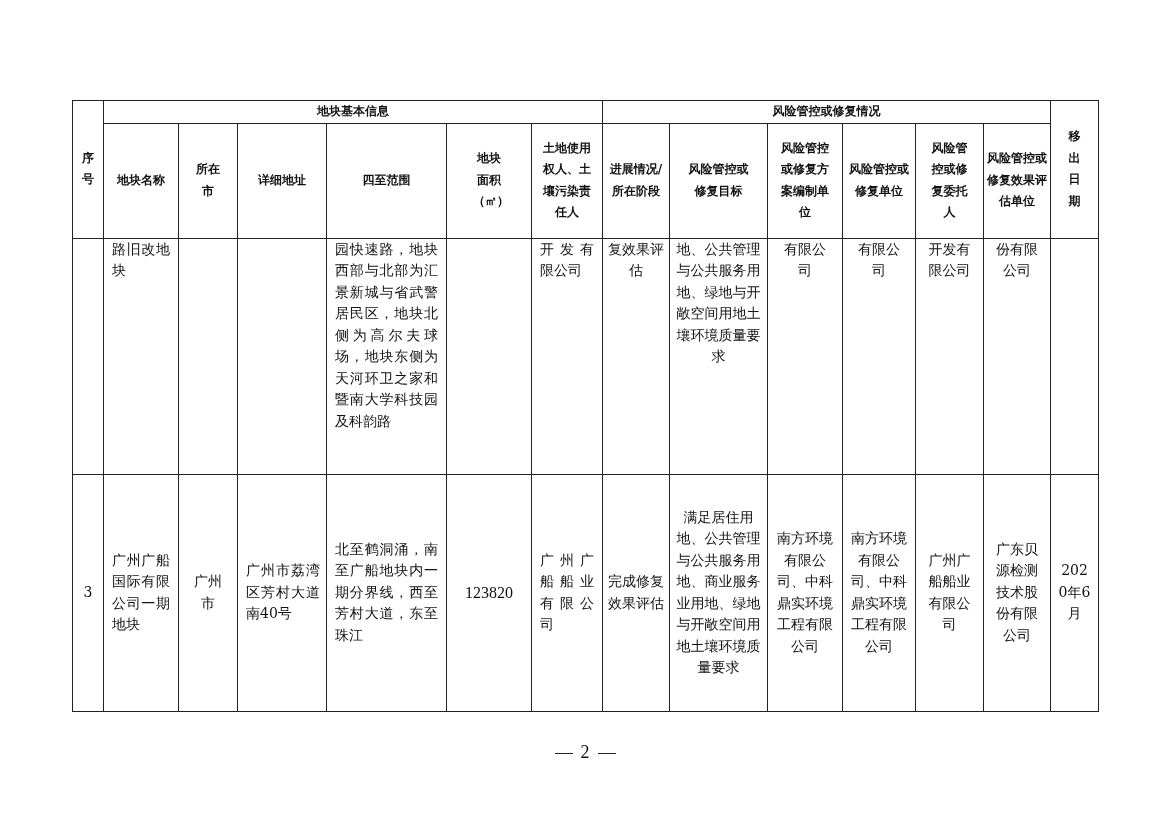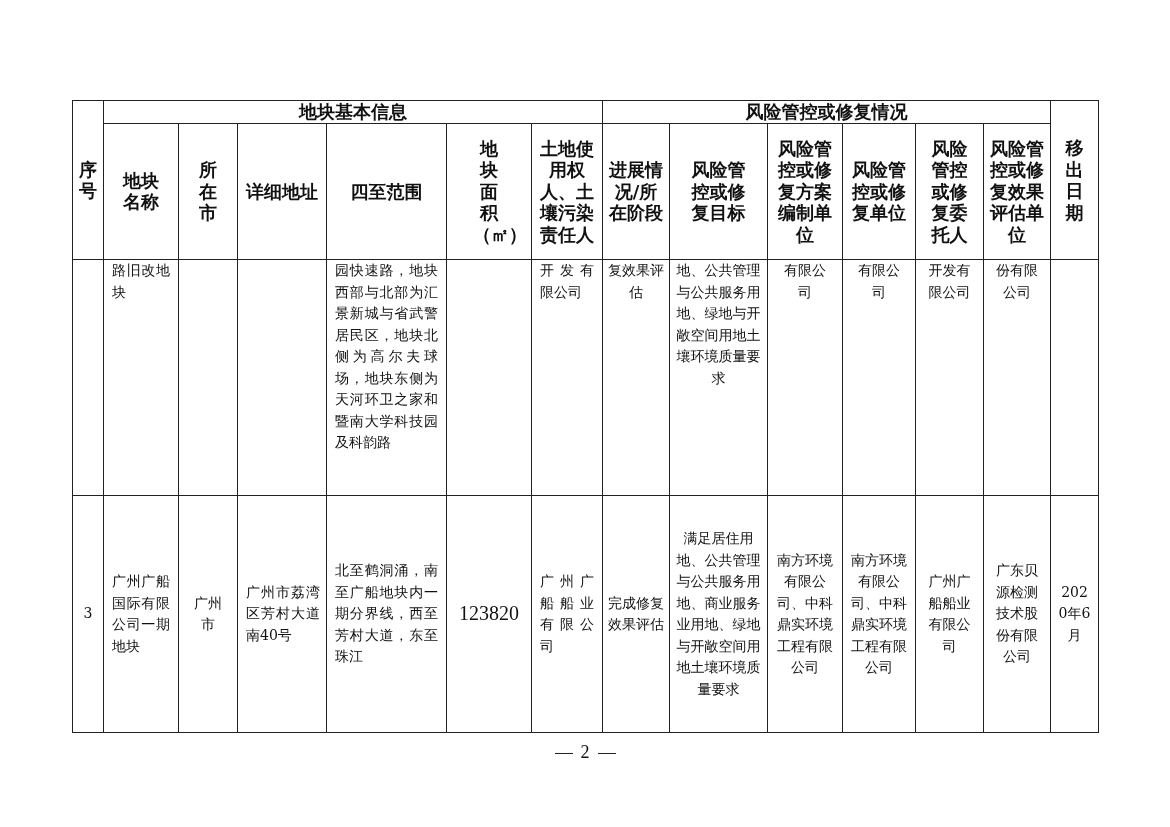--- a/index.html
+++ b/index.html
@@ -3,21 +3,21 @@
 <meta charset="utf-8">
 <style>
   html, body { margin: 0; padding: 0; background: #ffffff; }
   body { width: 1170px; height: 827px; position: relative; overflow: hidden;
          font-family: "DejaVu Serif", "Liberation Serif", serif; color: #111; }
   table.main { position: absolute; left: 72px; top: 100px; border-collapse: collapse;
                table-layout: fixed; width: 1026px; }
   table.main td, table.main th { border: 1.3px solid #222; padding: 0 4px; font-size: 14px;
                line-height: 21.5px; vertical-align: top; word-break: break-all; }
   table.main th { font-weight: bold; text-align: center; vertical-align: middle;
-                  font-family: "DejaVu Sans", "Liberation Sans", sans-serif; font-size: 18px; line-height: 21.5px; }
+                  font-family: "DejaVu Sans", "Liberation Sans", sans-serif; font-size: 12px; line-height: 21.5px; }
   .r-h1 { height: 21px; }
   .r-h2 { height: 108px; }
   .r-a { height: 236px; }
   .r-b { height: 237px; }
   .c { text-align: center; }
   .mid { vertical-align: middle !important; }
   .just { text-align: justify; text-align-last: left; }
   .footer { position: absolute; left: 0; width: 1170px; top: 742px; text-align: center;
             font-size: 18px; font-family: "Liberation Serif", serif; }
   .footer .dash { display: inline-block; width: 18px; height: 1px; background: #222;
@@ -79,21 +79,21 @@
     <td class="c" style="padding:0 6px;">开发有限公司</td>
     <td class="c" style="padding:0 8px;">份有限公司</td>
     <td class="c"></td>
   </tr>
   <tr class="r-b">
     <td class="c mid">3</td>
     <td class="just mid" style="padding:0 8px;">广州广船国际有限公司一期地块</td>
     <td class="c mid" style="padding:0 14px;margin-left:24px;">广州市</td>
     <td class="just mid" style="padding:0 6px 0 8px;">广州市荔湾区芳村大道南40号</td>
     <td class="just mid" style="padding:0 8px;">北至鹤洞涌，南至广船地块内一期分界线，西至芳村大道，东至珠江</td>
-    <td class="c mid" style="font-family:'Liberation Serif',serif;font-size:20px;">123820</td>
+    <td class="c mid" style="font-family:'Liberation Serif',serif;font-size:16px;">123820</td>
     <td class="just mid" style="padding:0 8px;">广州广船船业有限公司</td>
     <td class="c mid" style="padding:0 5px;">完成修复效果评估</td>
     <td class="c mid" style="padding:0 6px;text-align:center;">满足居住用地、公共管理与公共服务用地、商业服务业用地、绿地与开敞空间用地土壤环境质量要求</td>
     <td class="c mid" style="padding:0 5px;">南方环境有限公司、中科鼎实环境工程有限公司</td>
     <td class="c mid" style="padding:0 8px;">南方环境有限公司、中科鼎实环境工程有限公司</td>
     <td class="c mid" style="padding:0 6px;">广州广船船业有限公司</td>
     <td class="c mid" style="padding:12px 10px;">广东贝源检测技术股份有限公司</td>
     <td class="c mid" style="padding:0 6px;">2020年6月</td>
   </tr>
 </tbody>

